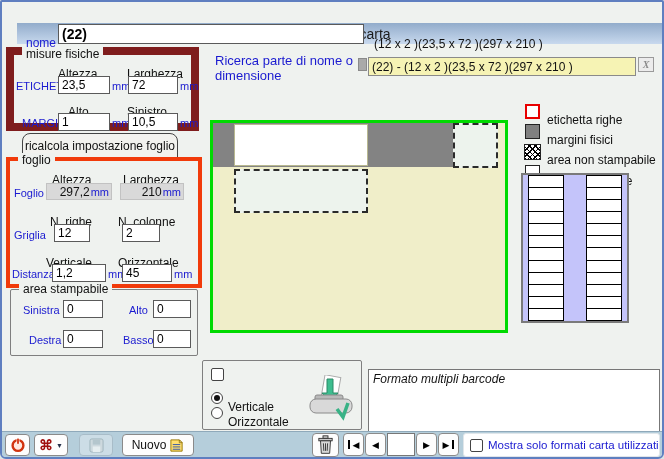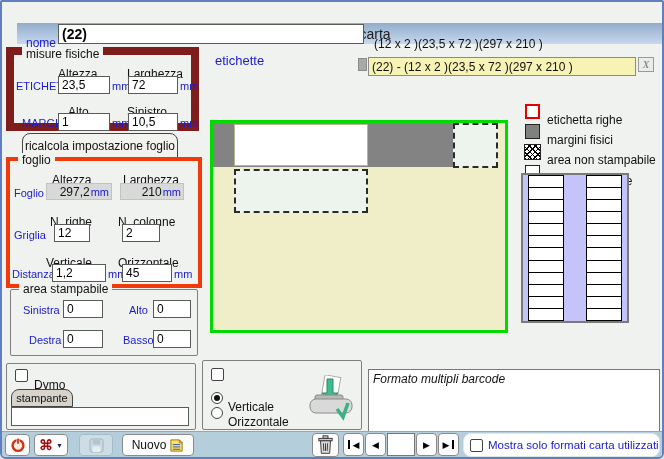--- a/index.html
+++ b/index.html
@@ -100,40 +100,41 @@
     display:flex;align-items:center;justify-content:center;gap:3px;
     font:12px "Liberation Sans",sans-serif;cursor:pointer;
   }
   .tb-btn.disabled{background:#ccdde6;border-color:#a8bcc8;cursor:default;}
   .cmdglyph{color:#a01010;font-size:14px;font-weight:bold;line-height:1;}
   .ddarrow{color:#24304a;font-size:7px;line-height:1;}
   .nav-btn{width:21px;font-size:9px;color:#000;}
   .vbar{width:2px;height:9px;background:#000;display:inline-block;}
   .mostra-panel{
     position:absolute;left:461px;top:1px;width:197px;height:24px;
-    background:#fff;border-radius:8px;border:1px solid #e0e6ea;padding-left:28px;
+    background:#fff;border-radius:3px;border:1px solid #e0e6ea;padding-left:28px;
   }
   .mostra-panel .checkbox{left:6px;top:5px;}
   .mostra-lbl{position:absolute;left:24px;top:5px;font-size:11.5px;color:#1a1ad0;white-space:nowrap;}
 </style>
 </head>
 <body>
 
 <div class="win">
 
   <div class="titlebar">
     <span>Formato carta</span>
   </div>
 
   <span class="lbl bluetxt" style="left:24px;top:26px;">nome</span>
   <input class="tfield" style="left: 56px; top: 22px; width: 306px; height: 20px; font-size: 14px; font-weight: bold;" value="(22)">
   <span class="lbl" style="left:372px;top:27px;">(12 x 2 )(23,5 x 72 )(297 x 210 )</span>
 
   <div class="abs bluetxt" style="left:213px;top:51px;width:160px;font-size:13px;line-height:15px;">
-    <div>etichette</div>
+    <div>Ricerca parte di nome o</div>
+    <div>dimensione</div>
   </div>
   <div class="abs" style="left:356px;top:56px;width:9px;height:13px;background:#a9a9a9;border:1px solid #8a8a8a;"></div>
   <div class="combo" style="left:366px;top:55px;width:268px;height:19px;">(22) - (12 x 2 )(23,5 x 72 )(297 x 210 )</div>
   <div class="xbtn" style="left:636px;top:55px;width:16px;height:15px;">X</div>
 
   <div class="grp" style="left:4px;top:45px;width:193px;height:84px;border:8px solid #7f1d1d;">
     <span class="legend">misure fisiche</span>
     <span class="lbl" style="left:44px;top:4px;">Altezza</span>
     <span class="lbl" style="left:113px;top:4px;">Larghezza</span>
 
@@ -190,26 +191,20 @@
     <span class="rowlbl" style="left:12px;top:14px;font-size:11px;">Sinistra</span>
     <input class="tfield" style="left: 52px; top: 10px; width: 40px;" value="0">
     <span class="rowlbl" style="left:118px;top:14px;">Alto</span>
     <input class="tfield" style="left: 142px; top: 10px; width: 38px;" value="0">
     <span class="rowlbl" style="left:18px;top:44px;">Destra</span>
     <input class="tfield" style="left: 52px; top: 40px; width: 40px;" value="0">
     <span class="rowlbl" style="left:112px;top:44px;">Basso</span>
     <input class="tfield" style="left: 142px; top: 40px; width: 38px;" value="0">
   </div>
 
-  <div class="grp grp-thin" style="left:4px;top:361px;width:190px;height:67px;">
-    <span class="checkbox" style="left:8px;top:5px;"></span>
-    <span class="lbl" style="left:27px;top:6px;">Dymo</span>
-    <div class="btn-tab" style="left:4px;top:25px;width:62px;height:18px;background:#d8d4cc;font-size:11px;">stampante</div>
-    <input class="tfield" style="left: 4px; top: 43px; width: 178px; height: 19px;" value="">
-  </div>
 
   <div class="grp grp-thin" style="left:200px;top:358px;width:160px;height:70px;">
     <span class="checkbox" style="left:8px;top:7px;"></span>
     <span class="radio checked" style="left:8px;top:31px;">
         <span class="dot"></span>
       </span>
     <span class="lbl" style="left:25px;top:31px;">Verticale</span>
     <span class="radio" style="left:8px;top:46px;"></span>
     <span class="lbl" style="left:25px;top:46px;">Orizzontale</span>
     <svg class="abs" style="left:104px;top:14px;" width="48" height="48" viewBox="0 0 48 48">

